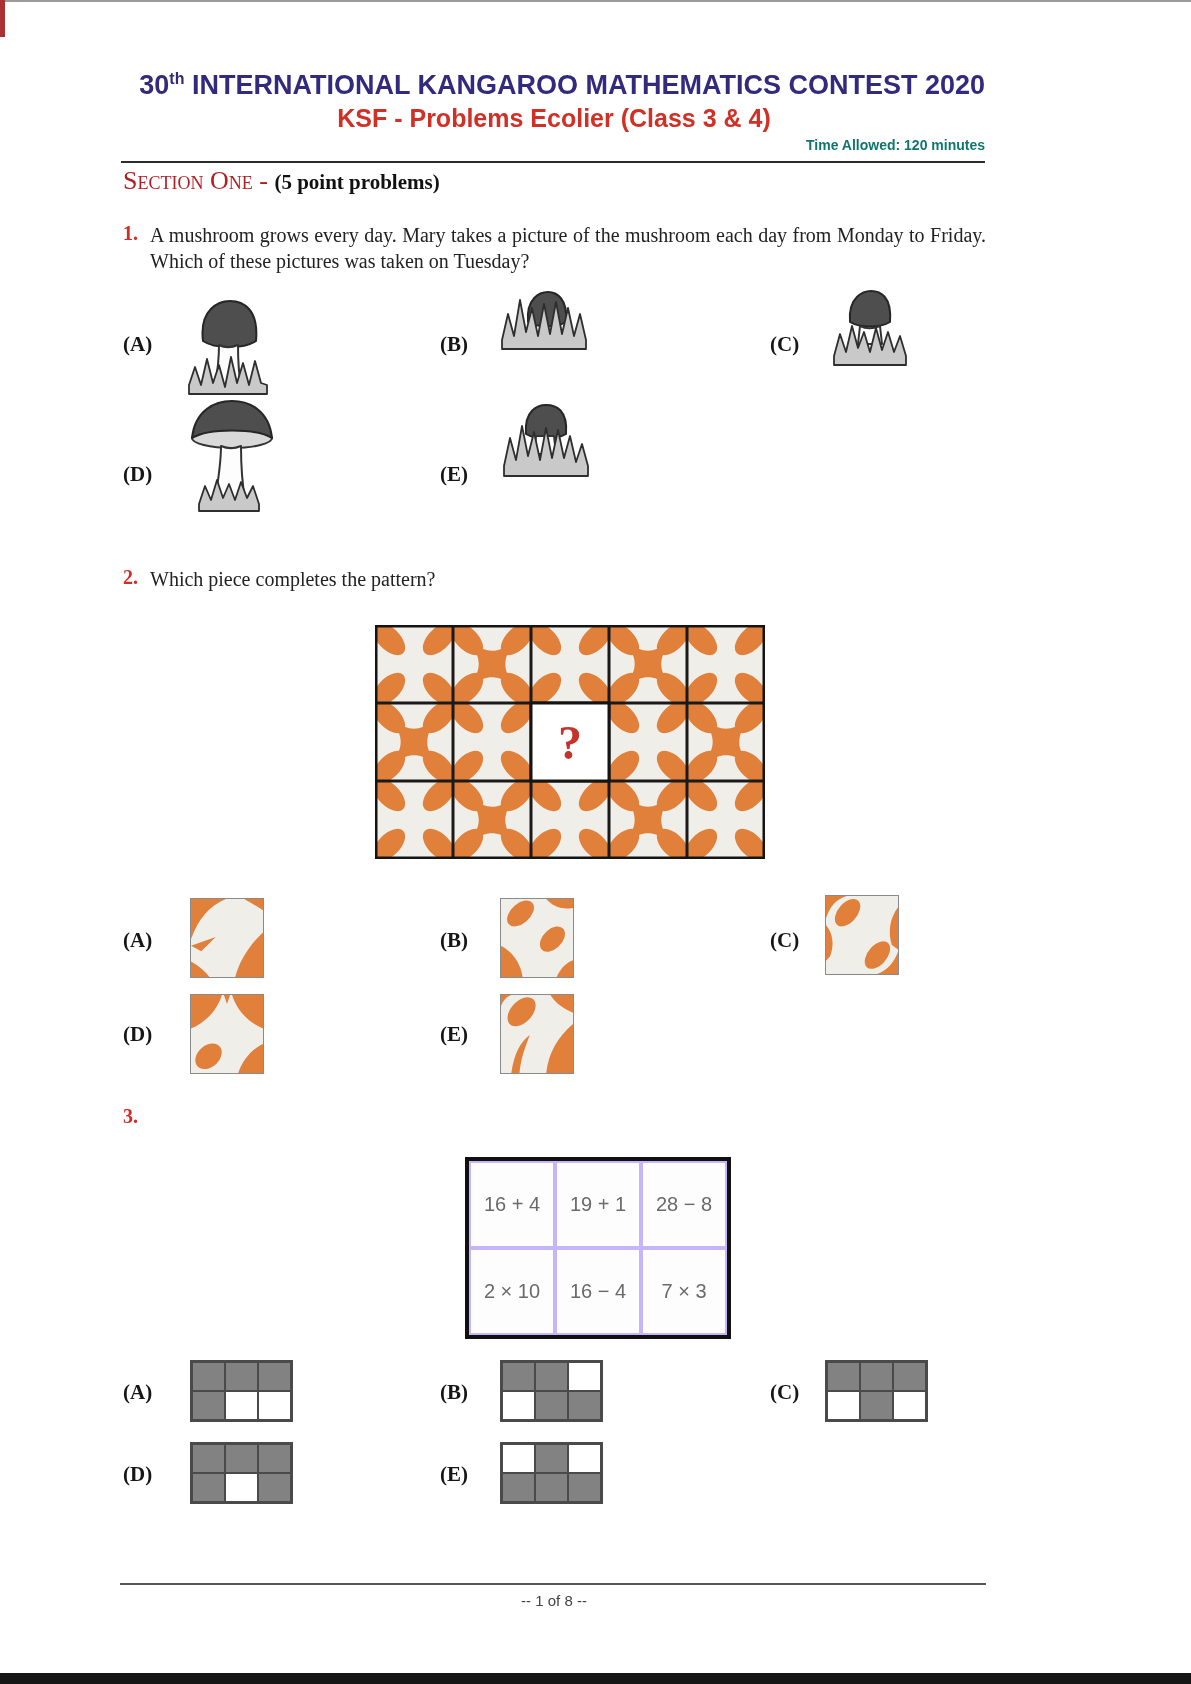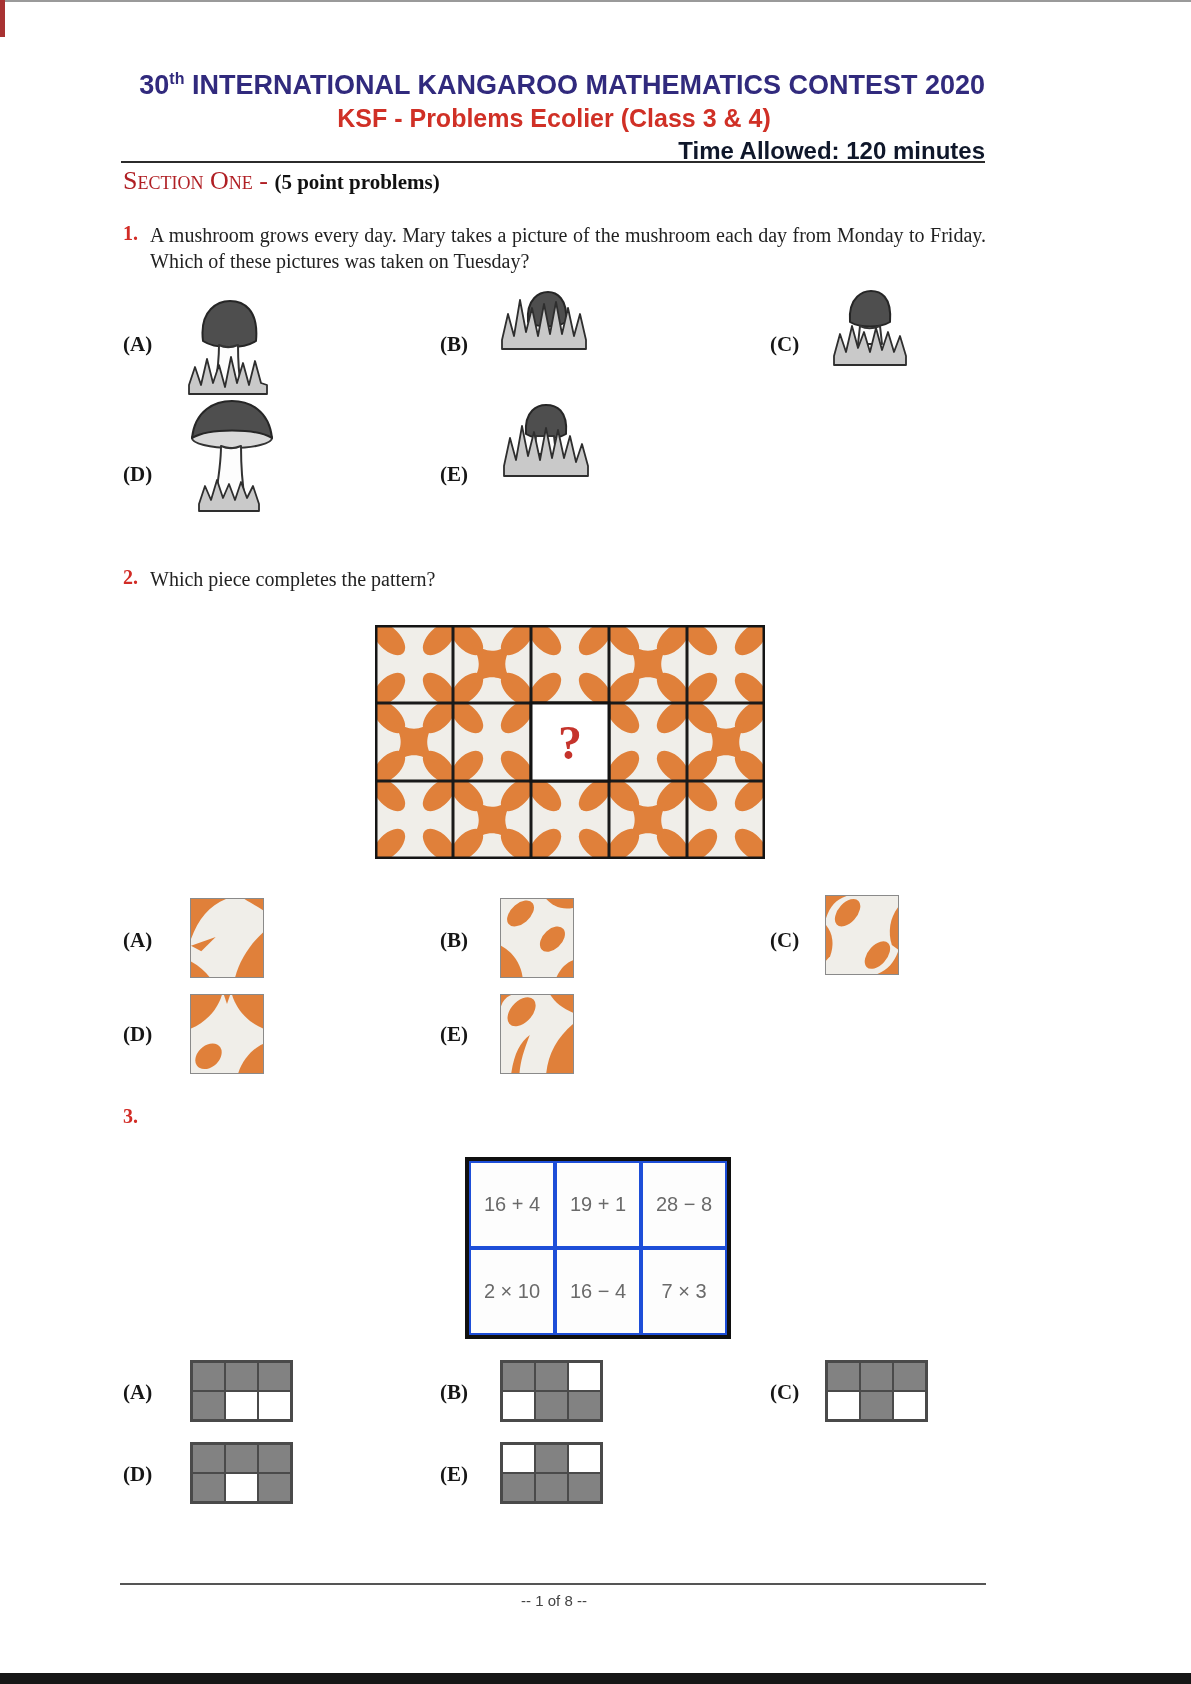--- a/index.html
+++ b/index.html
@@ -12,21 +12,21 @@
   .edge-left-red{position:absolute;left:0;top:0;width:5px;height:37px;background:#a83232;}
   .edge-bottom{position:absolute;left:0;bottom:0;width:100%;height:11px;background:#161616;}
 
   
   .title{position:absolute;left:123px;top:70px;width:862px;text-align:right;
          font-family:"Liberation Sans",sans-serif;font-weight:bold;font-size:27px;color:var(--navy);}
   .title sup{font-size:16px;}
   .subtitle{position:absolute;left:123px;top:104px;width:862px;text-align:center;
             font-family:"Liberation Sans",sans-serif;font-weight:bold;font-size:25px;color:var(--red);}
   .time{position:absolute;left:123px;top:137px;width:862px;text-align:right;
-        font-family:"Liberation Sans",sans-serif;font-weight:bold;font-size:24px;color:#0f172a;}
+        font-family:"Liberation Sans",sans-serif;font-weight:bold;font-size:14px;color:#0f766e;}
   .hr{position:absolute;left:121px;top:161px;width:864px;height:0;border-top:2px solid #2b2b2b;}
   .section-heading{position:absolute;left:123px;top:166px;}
   .sec-red{font-variant:small-caps;font-weight:normal;font-size:26px;color:var(--sectionRed);}
   .sec-black{font-weight:bold;font-size:21px;color:#111;}
 
   
   .qnum{position:absolute;font-weight:bold;font-size:20px;color:var(--qnumRed);}
   .qtext{position:absolute;left:150px;width:836px;font-size:20px;line-height:26px;
          text-align:justify;color:#222;}
   .opt-label{position:absolute;font-weight:bold;font-size:21px;color:#161616;}
@@ -41,21 +41,21 @@
   .o{fill:var(--orange);}
   .tilebg{fill:var(--tileBg);}
   .piece{position:absolute;width:72px;height:78px;border:1px solid #8a8a8a;background:var(--tileBg);}
   .mystery{position:absolute;left:531px;top:703px;width:78px;height:78px;display:flex;
            align-items:center;justify-content:center;font-size:48px;font-weight:bold;color:#c5342c;
            font-family:"Liberation Serif",serif;}
 
   
   .expr-grid{position:absolute;left:465px;top:1157px;display:grid;
              grid-template-columns:repeat(3,86px);grid-auto-rows:87px;border:4px solid #101010;background:#fff;}
-  .expr-cell{border:2px solid #1d4ed8;display:flex;align-items:center;justify-content:center;
+  .expr-cell{border:2px solid #c4b5fd;display:flex;align-items:center;justify-content:center;
              font-family:"Liberation Sans",sans-serif;font-size:20px;color:#6a6a6a;background:#fdfdfd;}
 
   
   .shade-grid{position:absolute;display:grid;grid-template-columns:repeat(3,33px);grid-auto-rows:29px;
               border:2px solid #4a4a4a;background:#fff;}
   .shade-cell{border:1px solid #4a4a4a;}
   .shade-cell.on{background:var(--shadeGray);}
   .shade-cell.off{background:#ffffff;}
 
   

